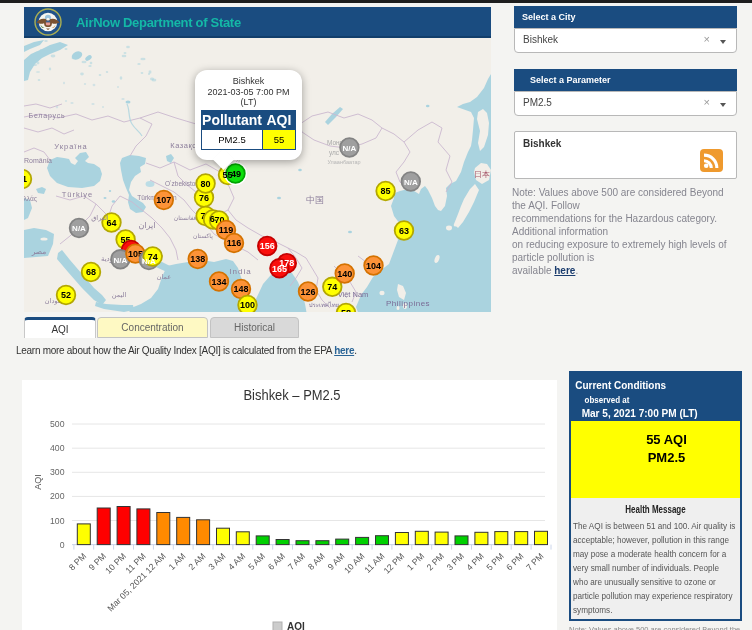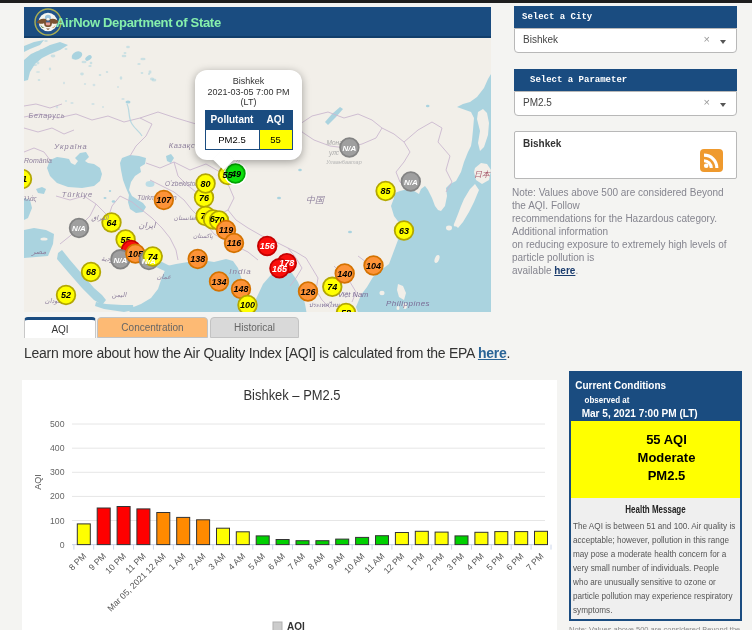--- a/index.html
+++ b/index.html
@@ -1,54 +1,54 @@
 <!DOCTYPE html>
 <html><head>
 <meta charset="utf-8">
 <style>
   html,body{margin:0;padding:0;}
   body{width:752px;height:630px;position:relative;background:#f4f4f2;font-family:"Liberation Sans",sans-serif;overflow:hidden;}
   #topstrip{position:absolute;left:0;top:0;width:752px;height:3px;background:#1e1e1e;}
   #hdr{position:absolute;left:24px;top:7px;width:467px;height:31px;background:#1a4c80;border-bottom:2px solid #123e6b;box-sizing:border-box;}
-  #hdr .title{position:absolute;left:32px;top:8px;color:#86efac;font-size:13px;font-weight:bold;letter-spacing:-0.3px;}
-  #mapwrap{position:absolute;left:24px;top:38px;width:467px;height:274px;overflow:hidden;font-style:italic;}
+  #hdr .title{position:absolute;left:52px;top:8px;color:#14b8a6;font-size:13px;font-weight:bold;letter-spacing:-0.3px;}
+  #mapwrap{position:absolute;left:24px;top:38px;width:467px;height:274px;overflow:hidden;}
   
   #tip{position:absolute;left:195px;top:70px;width:107px;height:90px;background:#fff;border-radius:12px;box-shadow:0 2px 8px rgba(0,0,0,0.35);z-index:5;}
   #tip .arrow{position:absolute;left:21px;bottom:-7px;width:15px;height:15px;background:#fff;transform:rotate(45deg);box-shadow:2px 2px 3px rgba(0,0,0,0.15);}
   #tip .txt{margin-top:6px;text-align:center;font-size:9px;line-height:10.5px;color:#333;}
   #tip table{margin:2px auto 0;border-collapse:collapse;background:#fff;position:relative;z-index:2;}
-  #tip th{background:#1a4c80;color:#fff;font-size:10px;font-weight:bold;padding:0;height:18px;}
+  #tip th{background:#1a4c80;color:#fff;font-size:14px;font-weight:bold;padding:0;height:18px;}
   #tip td{font-size:9.5px;color:#000;text-align:center;height:19px;padding:0;}
   #tip th,#tip td{border:1.5px solid #1a4c80;}
   #tip .c1{width:53px;}
   #tip .c2{width:32px;}
   
   .tab{position:absolute;top:316.5px;height:21px;box-sizing:border-box;text-align:center;font-size:10px;line-height:19px;border-radius:4px 4px 0 0;}
   #tab1{left:24px;width:72px;background:#fff;border:1px solid #c8c8c8;border-top:3px solid #1a4c80;border-bottom:none;color:#333;}
-  #tab2{left:97px;width:111px;background:#fdba74;border:1px solid #c3c3c3;color:#666;}
+  #tab2{left:97px;width:111px;background:#fef9c3;border:1px solid #c3c3c3;color:#666;}
   #tab3{left:210px;width:89px;background:#d9d9d9;border:1px solid #c3c3c3;color:#666;}
-  #learn{position:absolute;left:24px;top:345px;font-size:14px;color:#333;letter-spacing:-0.28px;}
+  #learn{position:absolute;left:16px;top:345px;font-size:10px;color:#333;letter-spacing:-0.28px;}
   #learn a{color:#2a6496;font-weight:bold;}
   
   #chart{position:absolute;left:22px;top:380px;width:535px;height:262px;background:#f0abfc;}
   
   #cc{position:absolute;left:569px;top:371px;width:169px;height:246px;background:#efefef;border:2px solid #1a4c80;}
   #cc .hd{background:#1a4c80;color:#fff;text-align:left;height:48px;}
   #cc .hd .l1{font-size:10.5px;font-weight:bold;padding-top:6px;transform:scaleX(0.95);}
   #cc .hd .l2{font-size:9.5px;font-weight:bold;padding-top:3px;transform:scaleX(0.84);}
   #cc .hd .l3{font-size:11.5px;font-weight:bold;padding-top:2px;transform:scaleX(0.874);}
   #cc .yel{background:#ffff00;height:77px;text-align:center;color:#000;padding-left:22px;}
   #cc .yel div{font-size:13px;font-weight:bold;line-height:18px;}
   #cc .yel .f{padding-top:10px;}
   #cc .hm{background:#efefef;}
   #cc .hm .h{font-size:10.5px;font-weight:bold;color:#222;text-align:center;margin-top:5px;transform:scaleX(0.76);}
   #cc .hm p{font-size:9.4px;color:#555;line-height:14px;margin:4px 0 0 2px;transform:scaleX(0.87);transform-origin:left top;white-space:nowrap;}
   #ccnote{position:absolute;left:569px;top:625px;width:180px;font-size:7.5px;color:#888;}
   
-  .sbhdr{position:absolute;left:514px;width:223px;height:22px;background:#1a4c80;color:#fff;font-size:9px;font-weight:bold;line-height:22px;padding-left:8px;box-sizing:border-box;border-radius:0;font-family:Liberation Mono, monospace;}
+  .sbhdr{position:absolute;left:514px;width:223px;height:22px;background:#1a4c80;color:#fff;font-size:9px;font-weight:bold;line-height:22px;padding-left:8px;box-sizing:border-box;border-radius:0;}
   .sbdd{position:absolute;left:514px;width:223px;height:25px;background:#fff;border:1px solid #b8b8b8;border-radius:0 0 4px 4px;box-sizing:border-box;}
   .sbdd .val{position:absolute;left:8px;top:5px;font-size:10px;color:#444;}
   .sbdd .x{position:absolute;right:26px;top:4px;font-size:11px;color:#999;}
   .sbdd .car{position:absolute;right:10px;top:11px;width:0;height:0;border-left:3.5px solid transparent;border-right:3.5px solid transparent;border-top:4px solid #555;}
   #rssbox{position:absolute;left:514px;top:131px;width:223px;height:48px;background:#fff;border:1px solid #b8b8b8;box-sizing:border-box;border-radius:2px;}
   #rssbox .nm{position:absolute;left:8px;top:6px;font-size:10px;font-weight:bold;color:#333;}
   #sbnote{position:absolute;left:512px;top:186px;width:228px;font-size:10px;line-height:13px;color:#85858f;}
   #sbnote a{color:#1a3c6e;font-weight:bold;}
 </style>
 </head>
@@ -394,21 +394,20 @@
 <text x="265" y="250" font-size="10" font-weight="bold" fill="#333">AQI</text>
 </svg></div>
 <div id="cc">
   <div class="hd">
       <div class="l1">Current Conditions</div>
       <div class="l2">observed at</div>
       <div class="l3">Mar 5, 2021 7:00 PM (LT)</div>
     </div>
   <div class="yel">
       <div class="f">55 AQI</div>
-      <div>Moderate</div>
       <div>PM2.5</div>
     </div>
   <div class="hm">
       <div class="h">Health Message</div>
   <p>The AQI is between 51 and 100. Air quality is<br>acceptable; however, pollution in this range<br>may pose a moderate health concern for a<br>very small number of individuals. People<br>who are unusually sensitive to ozone or<br>particle pollution may experience respiratory<br>symptoms.</p>
     </div>
 </div>
 <div id="ccnote">Note: Values above 500 are considered Beyond the</div>
 <div class="sbhdr" style="top:6px;">Select a City</div>
 <div class="sbdd" style="top:28px;">

